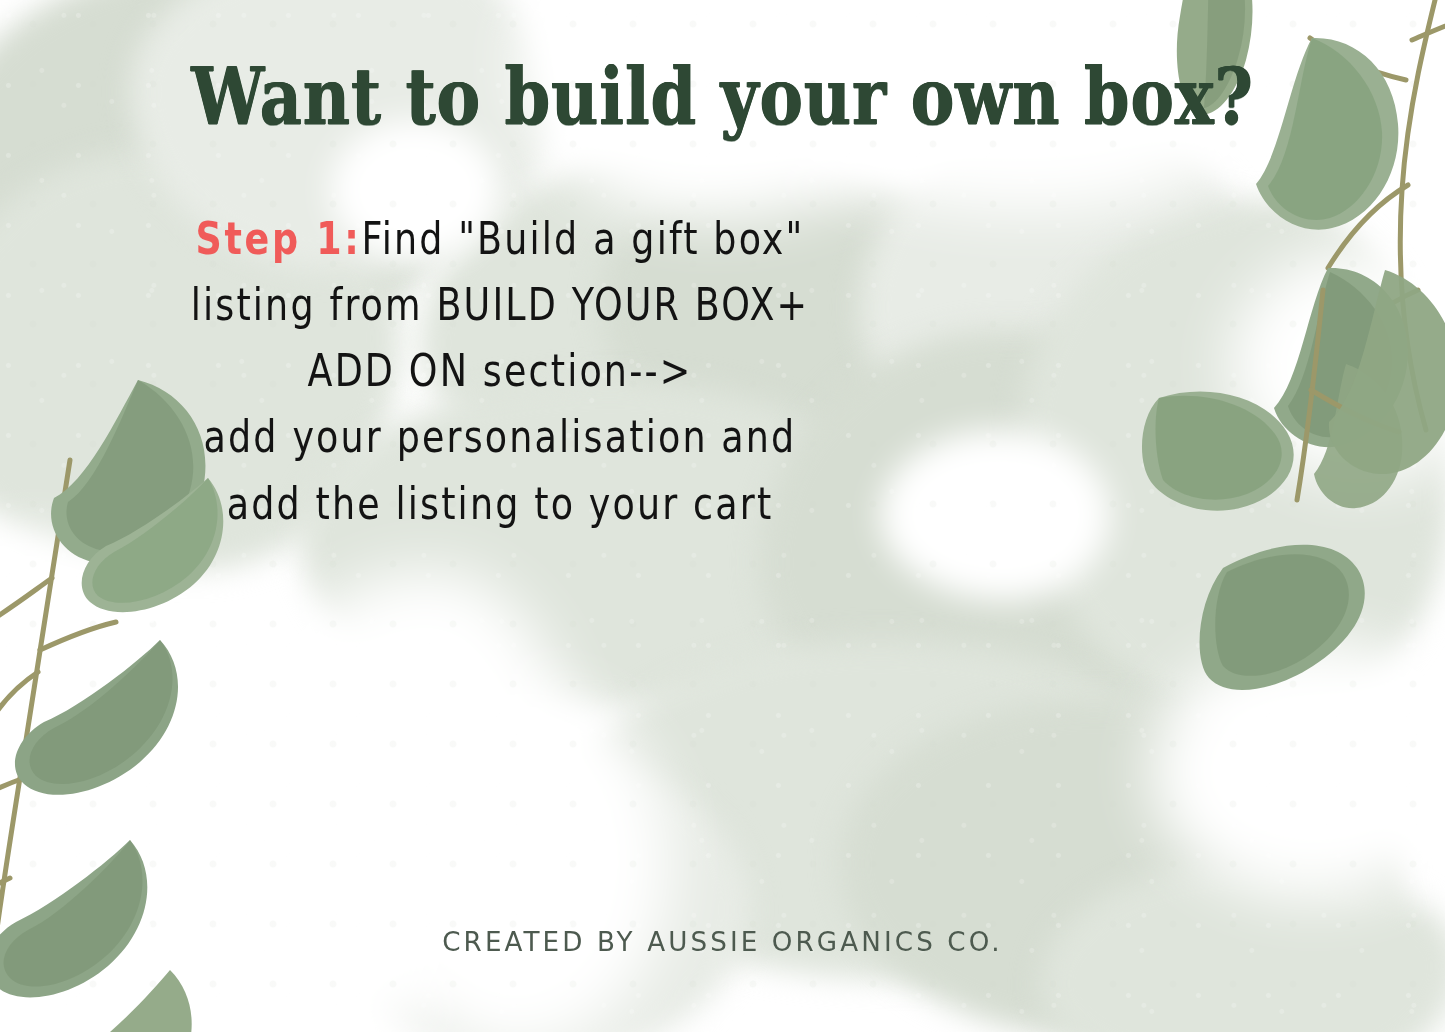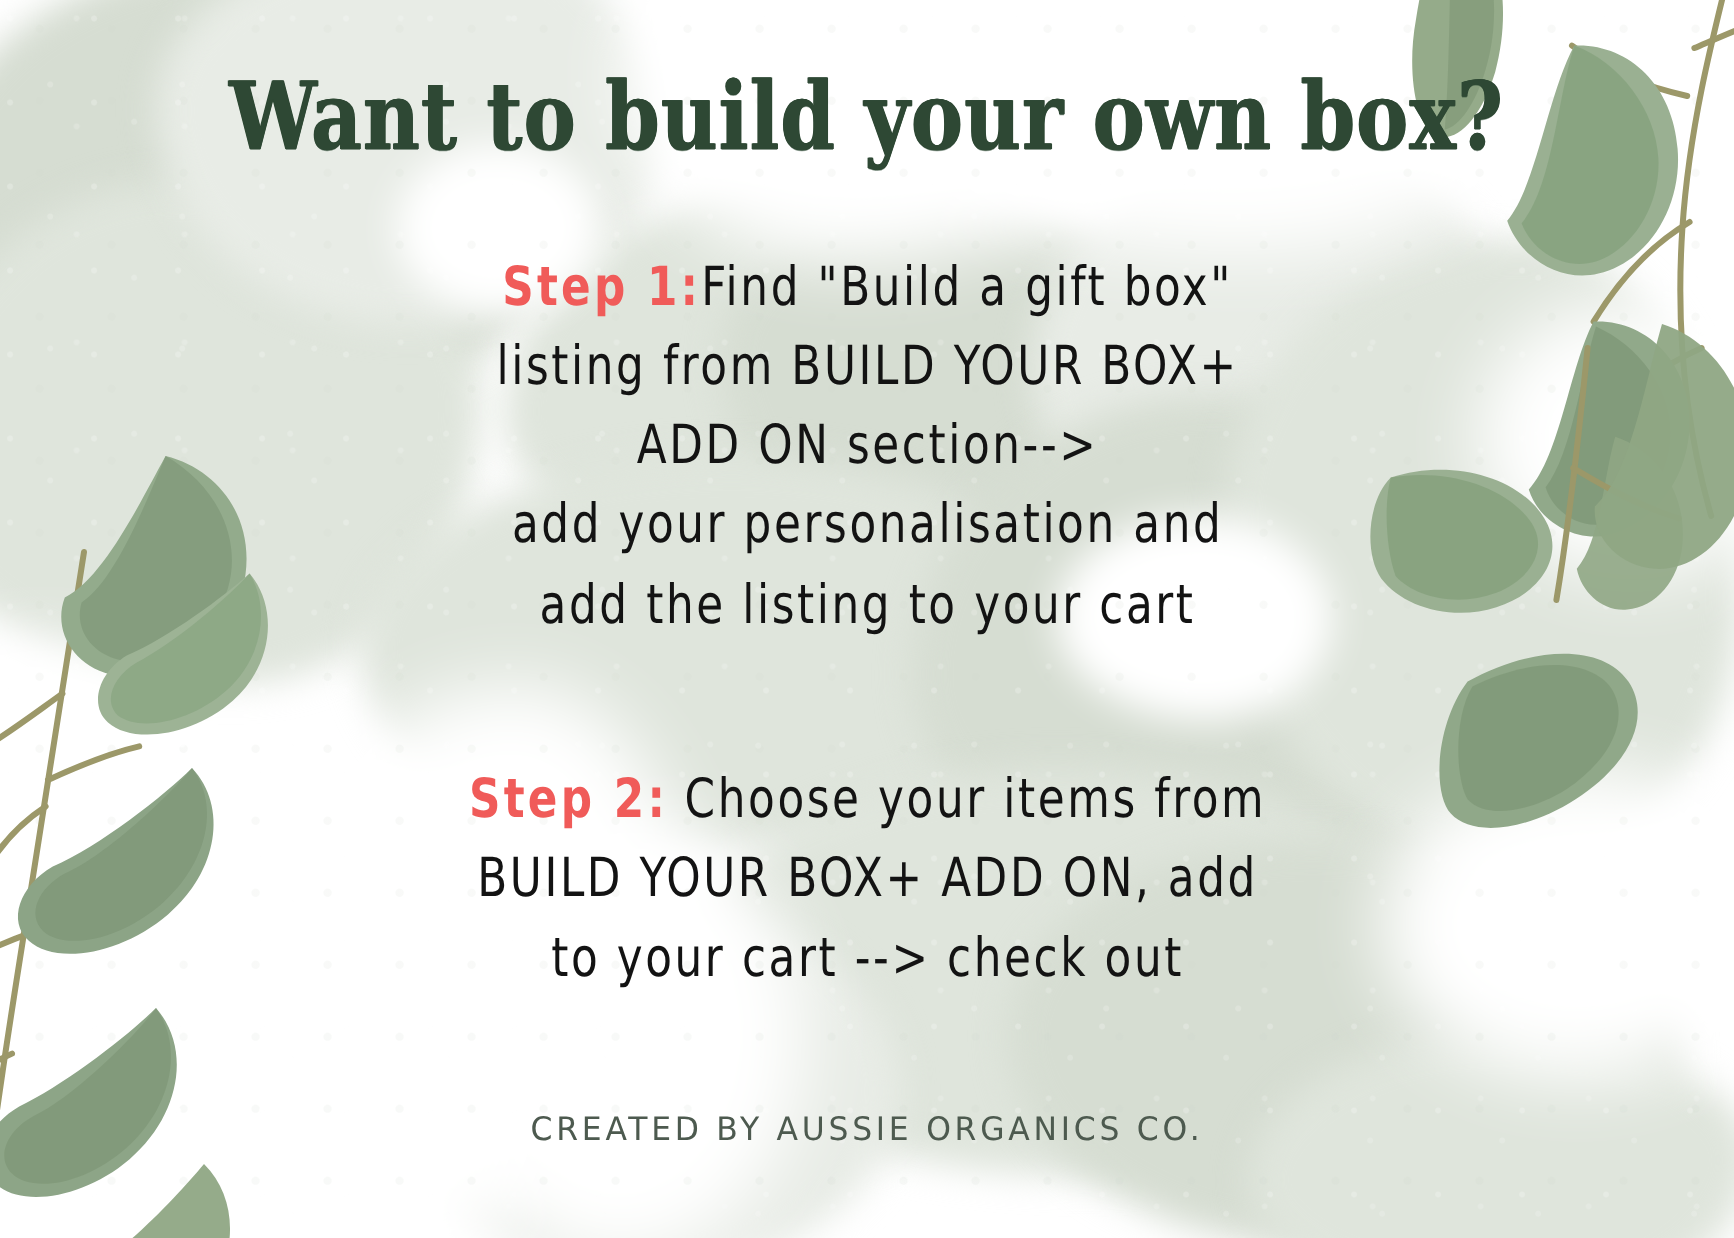--- a/index.html
+++ b/index.html
@@ -54,21 +54,20 @@
   
   .sprig { position: absolute; pointer-events: none; }
   .sprig svg { display: block; overflow: visible; }
 
   
   .content {
     position: absolute;
     inset: 0;
     display: flex;
     flex-direction: column;
-    align-items: center;
   }
 
   .headline {
     margin-top: 58px;
     font-family: "DejaVu Serif", serif;
     font-weight: 700;
     font-size: 70px;
     line-height: 1;
     letter-spacing: 1px;
     color: #2e4834;
@@ -258,24 +257,19 @@
     <div class="steps">
 
       <div class="step-block">
         <div class="line"><span class="step-label">Step 1:</span><span>Find "Build a gift box"</span></div>
         <div class="line">listing from BUILD YOUR BOX+</div>
         <div class="line">ADD ON section--&gt;</div>
         <div class="line">add your personalisation and</div>
         <div class="line">add the listing to your cart</div>
       </div>
 
-      <div class="step-block">
-        <div class="line"><span class="step-label">Step 2:</span>&nbsp;<span>Choose your items from</span></div>
-        <div class="line">BUILD YOUR BOX+ ADD ON, add</div>
-        <div class="line">to your cart --&gt; check out</div>
-      </div>
 
     </div>
 
     <div class="credit">CREATED BY AUSSIE ORGANICS CO.</div>
 
   </div>
 </div>
 
 </body></html>

